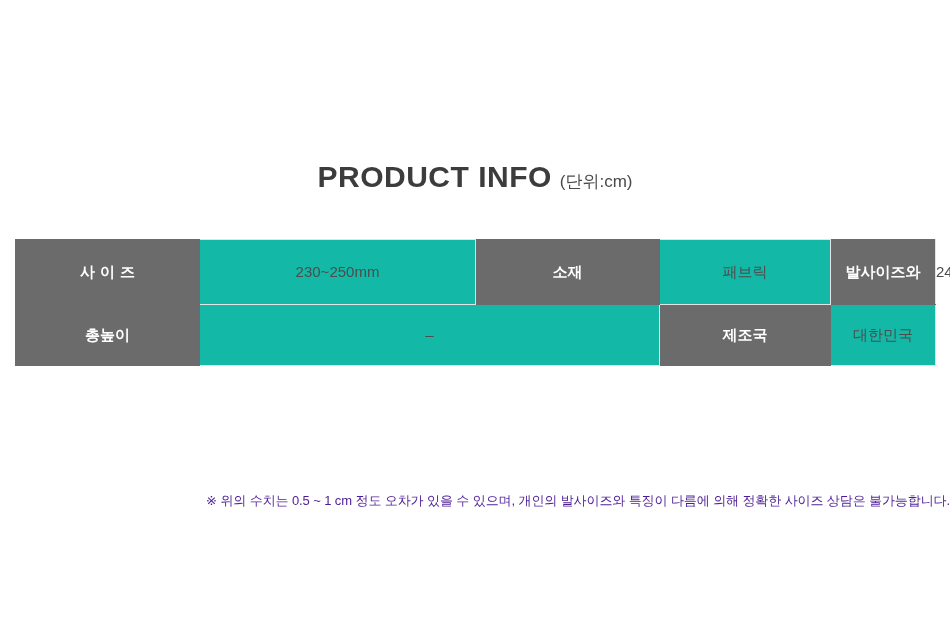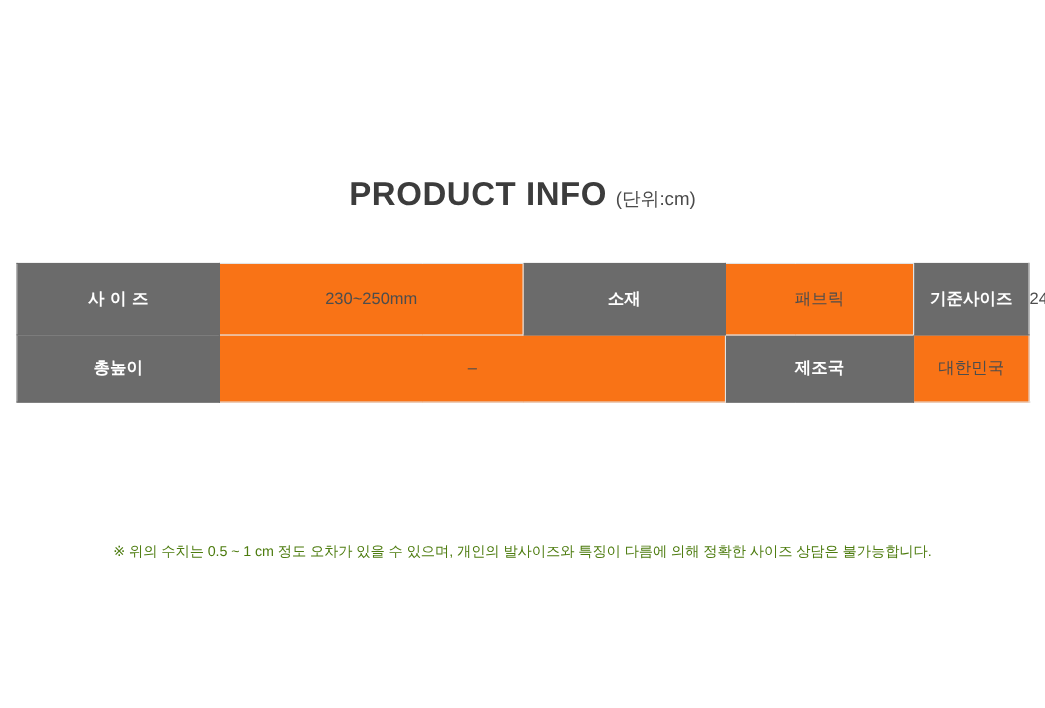--- a/index.html
+++ b/index.html
@@ -58,21 +58,21 @@
     table-layout: fixed;
     padding-left: 44px;
   }
   table.info td {
     border: 1px solid #e3e3e3;
     padding: 0;
     text-align: center;
     vertical-align: middle;
     font-size: 15px;
     color: #4d4d4d;
-    background: #f97316;
+    background: #14b8a6;
     height: 60px;
     line-height: 1.2;
   }
   table.info tr.row-first td {
     height: 64px;
   }
   table.info td.hd {
     background: #6b6b6b;
     color: #ffffff;
     border-color: #6b6b6b;
@@ -91,23 +91,23 @@
     color: #5a5a5a;
     font-size: 15px;
   }
 
   
   .footnote {
     position: absolute;
     left: 0;
     top: 492px;
     width: 950px;
-    text-align: center;
+    text-align: right;
     font-size: 13px;
-    color: #4d7c0f;
+    color: #4c1d95;
     white-space: nowrap;
     letter-spacing: -0.1px;
   }
 </style>
 </head>
 <body>
 
 <div class="page">
 
   <div class="title-wrap">
@@ -124,21 +124,21 @@
         <col style="width:63px">
         <col style="width:108px">
         <col style="width:105px">
       </colgroup>
       <tbody>
         <tr class="row-first">
           <td class="hd spaced">사이즈</td>
           <td colspan="2">230~250mm</td>
           <td class="hd">소재</td>
           <td colspan="2">패브릭</td>
-          <td class="hd">기준사이즈</td>
+          <td class="hd">발사이즈와</td>
           <td>240mm</td>
         </tr>
         <tr>
           <td class="hd">총높이</td>
           <td colspan="3" class="dash-light">–</td>
           <td class="hd" colspan="2">제조국</td>
           <td colspan="2">대한민국</td>
         </tr>
       </tbody>
     </table>

